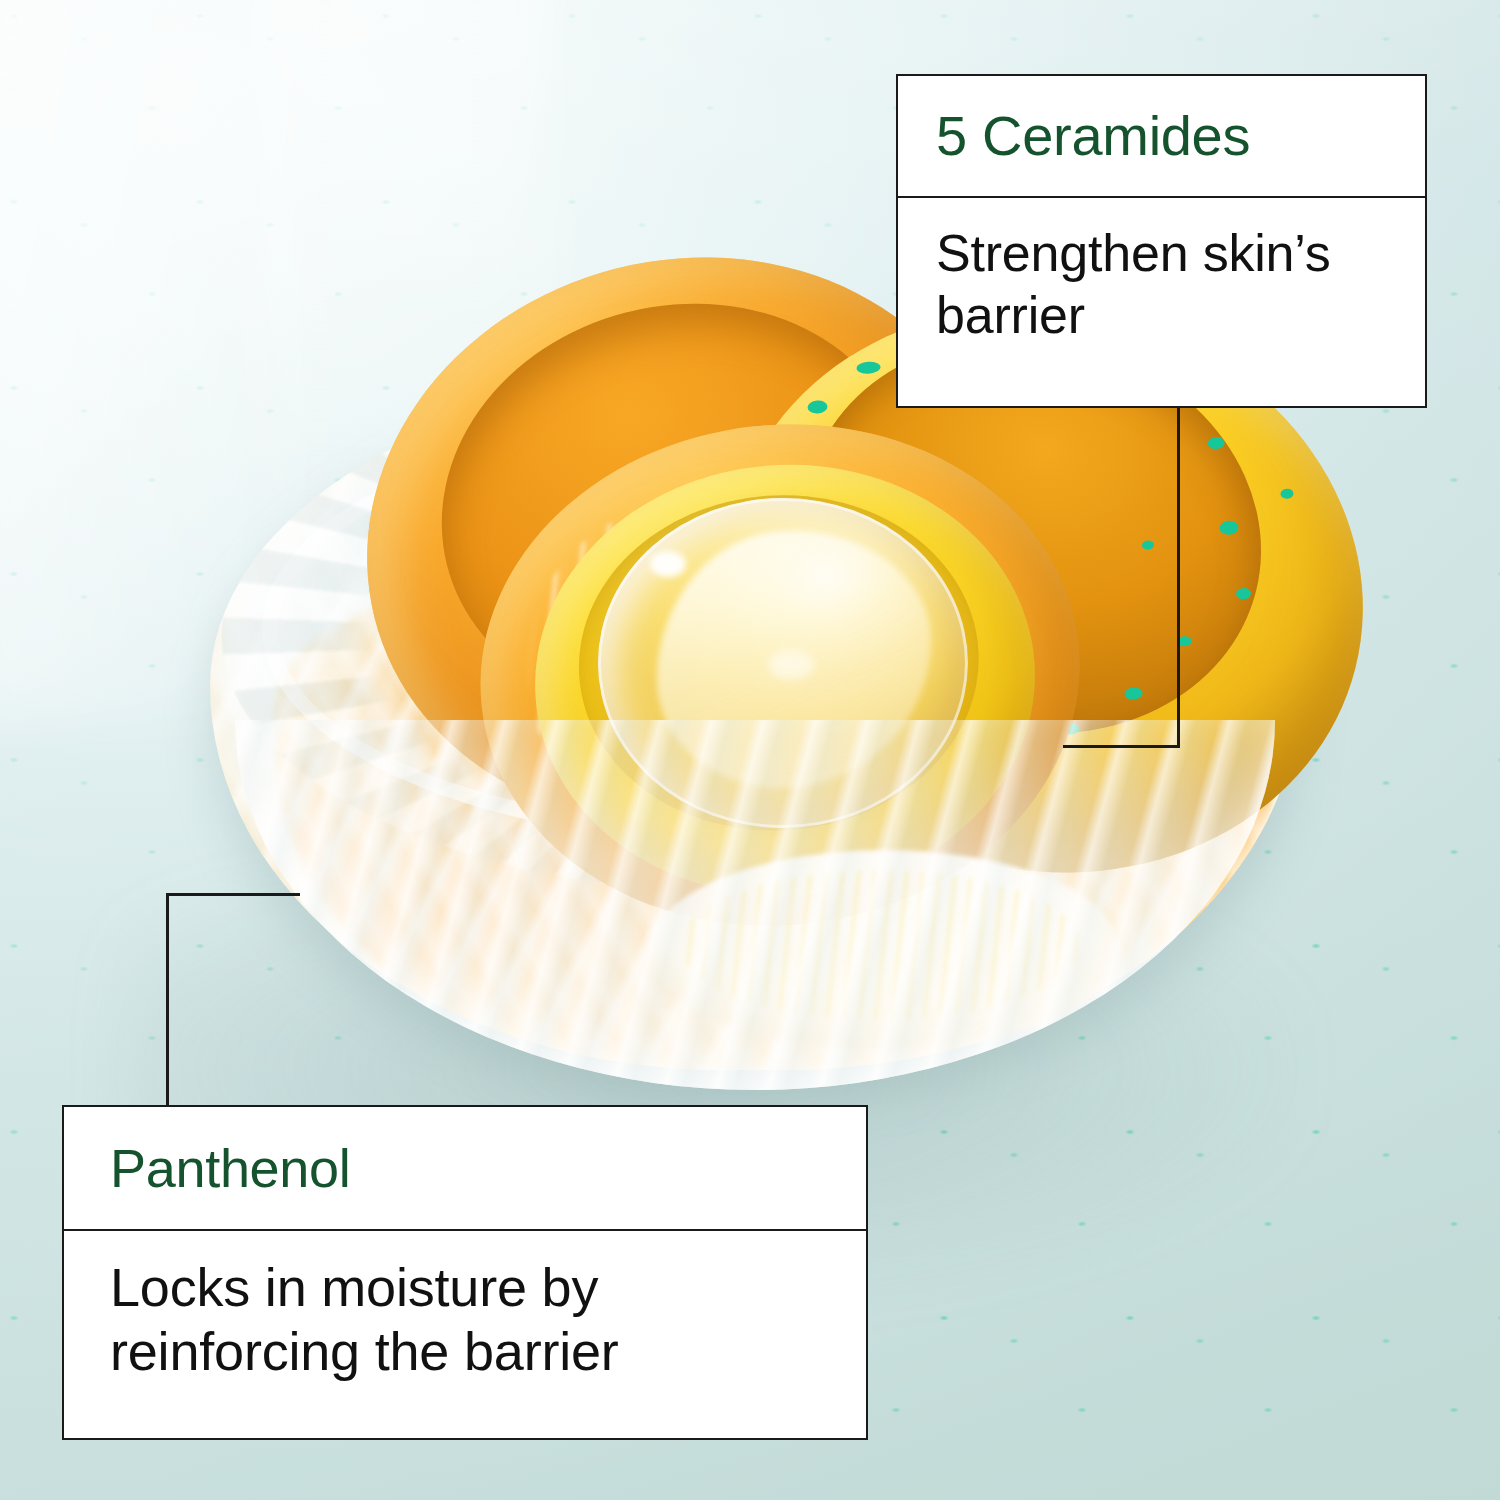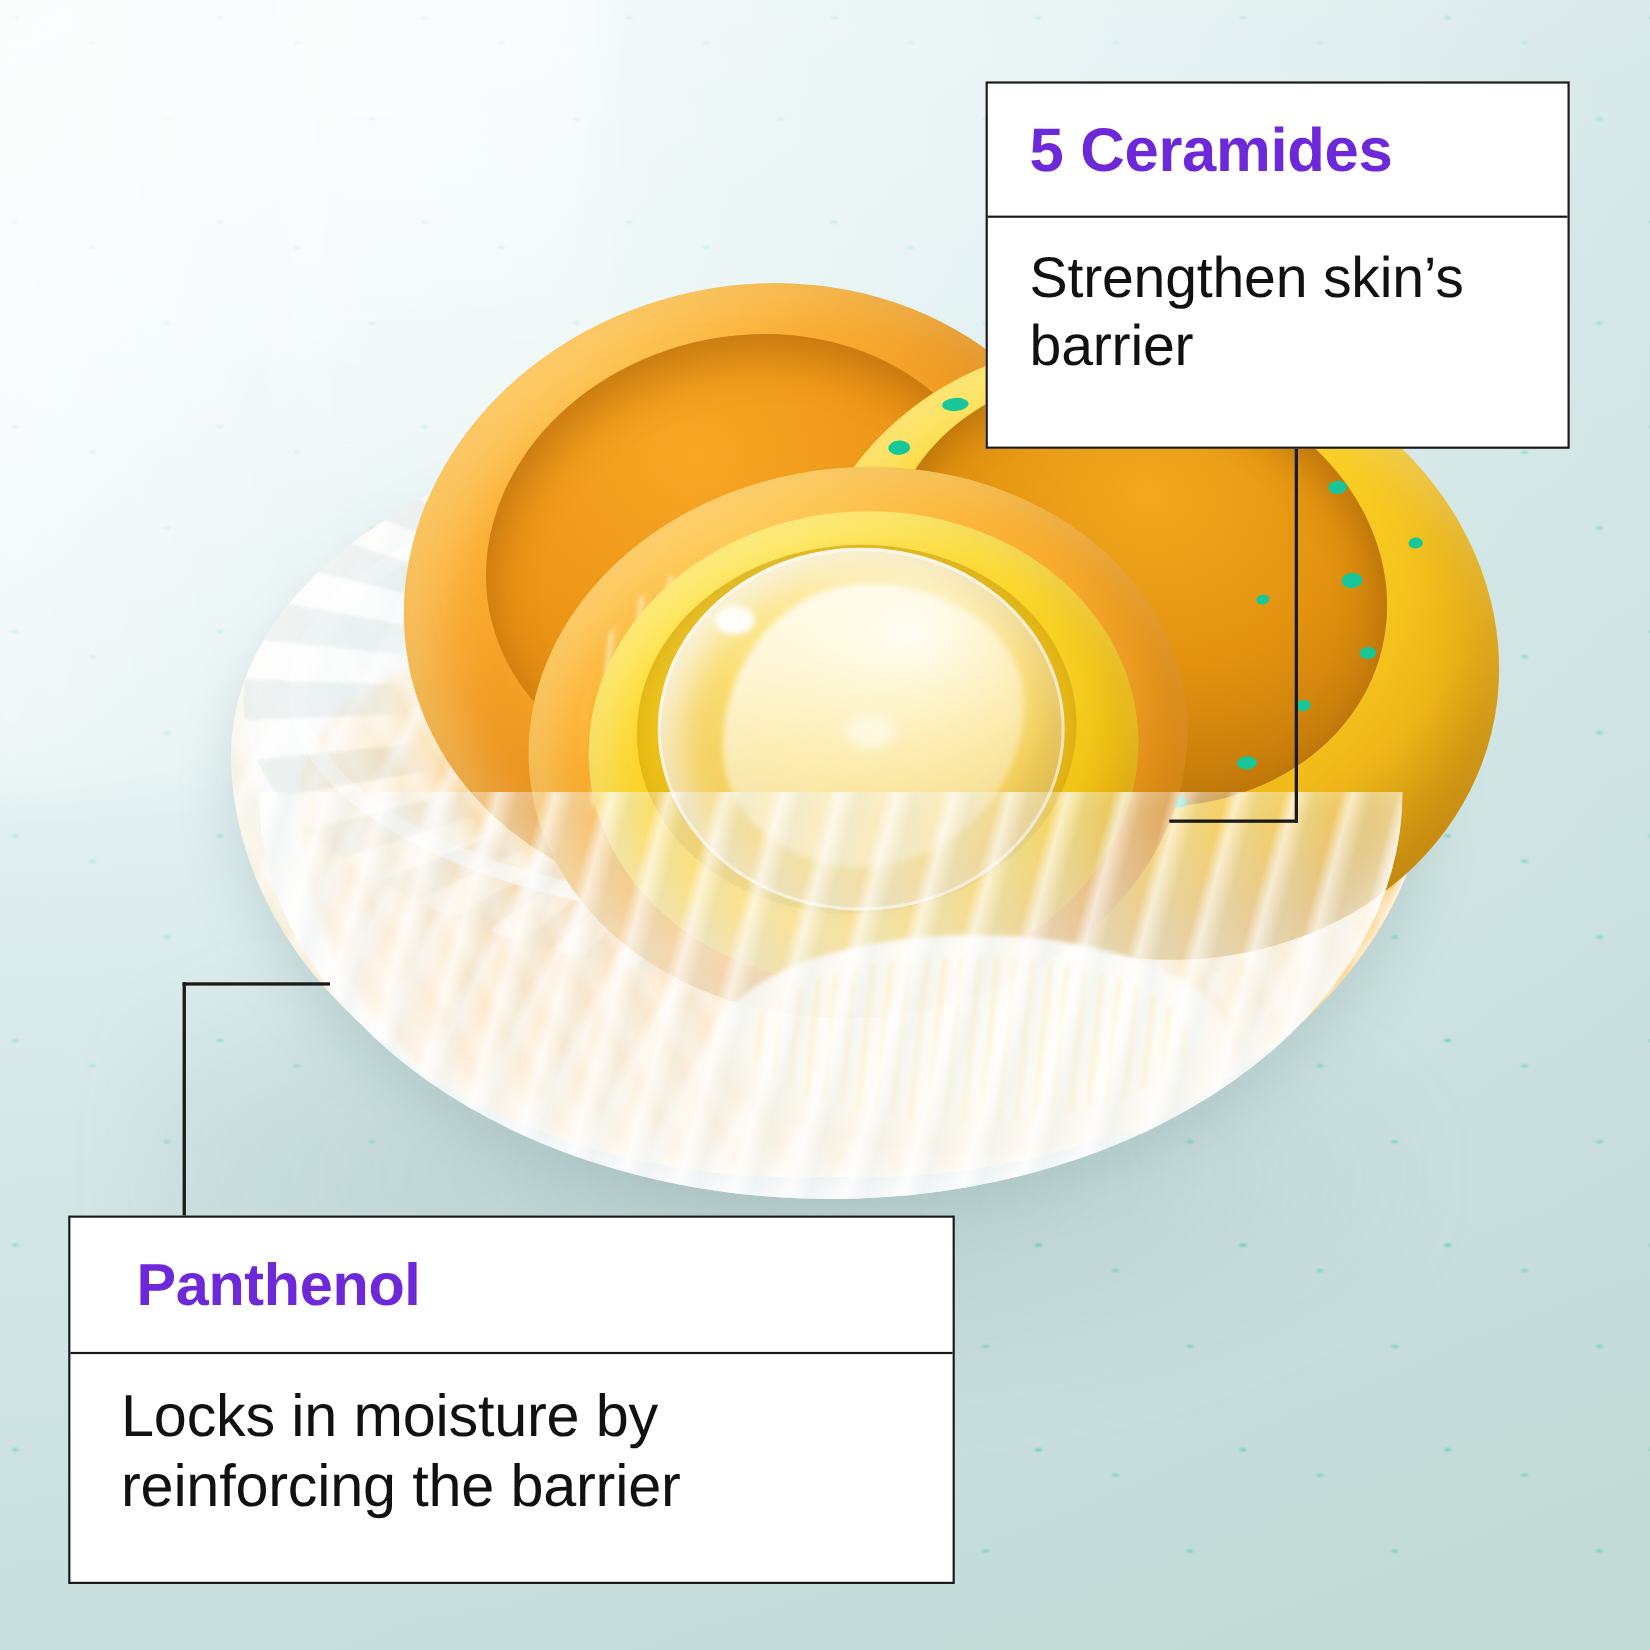--- a/index.html
+++ b/index.html
@@ -258,22 +258,22 @@
   }
 
   
   .callout{
     position:absolute;
     background:#ffffff;
     border:2px solid #1a1a1a;
     z-index:40;
   }
   .callout .c-title{
-    font-weight:bold;
-    color:#6d28d9;
+    font-weight:normal;
+    color:#14532d;
     letter-spacing:-0.3px;
   }
   .callout .c-divider{
     height:2px; background:#1a1a1a; width:100%;
   }
   .callout .c-body{
     color:#111111;
     letter-spacing:-0.2px;
   }
 
@@ -284,21 +284,21 @@
     font-size:56px; line-height:120px; padding-left:38px;
   }
   #callout-ceramides .c-body{
     font-size:52px; line-height:62px; padding:24px 50px 0 38px;
   }
 
   #callout-panthenol{
     left:62px; top:1105px; width:806px; height:335px;
   }
   #callout-panthenol .c-title{
-    font-size:54px; line-height:122px; padding-left:60px;
+    font-size:54px; line-height:122px; padding-left:46px;
   }
   #callout-panthenol .c-body{
     font-size:54px; line-height:64px; padding:24px 40px 0 46px;
   }
 
   
   .leader{ position:absolute; background:#1a1a1a; z-index:35; }
   #leader-ceramides-v{ left:1177px; top:406px; width:3px; height:342px; }
   #leader-ceramides-h{ left:1063px; top:745px; width:117px; height:3px; }
   #leader-panthenol-h{ left:166px; top:893px; width:134px; height:3px; }

